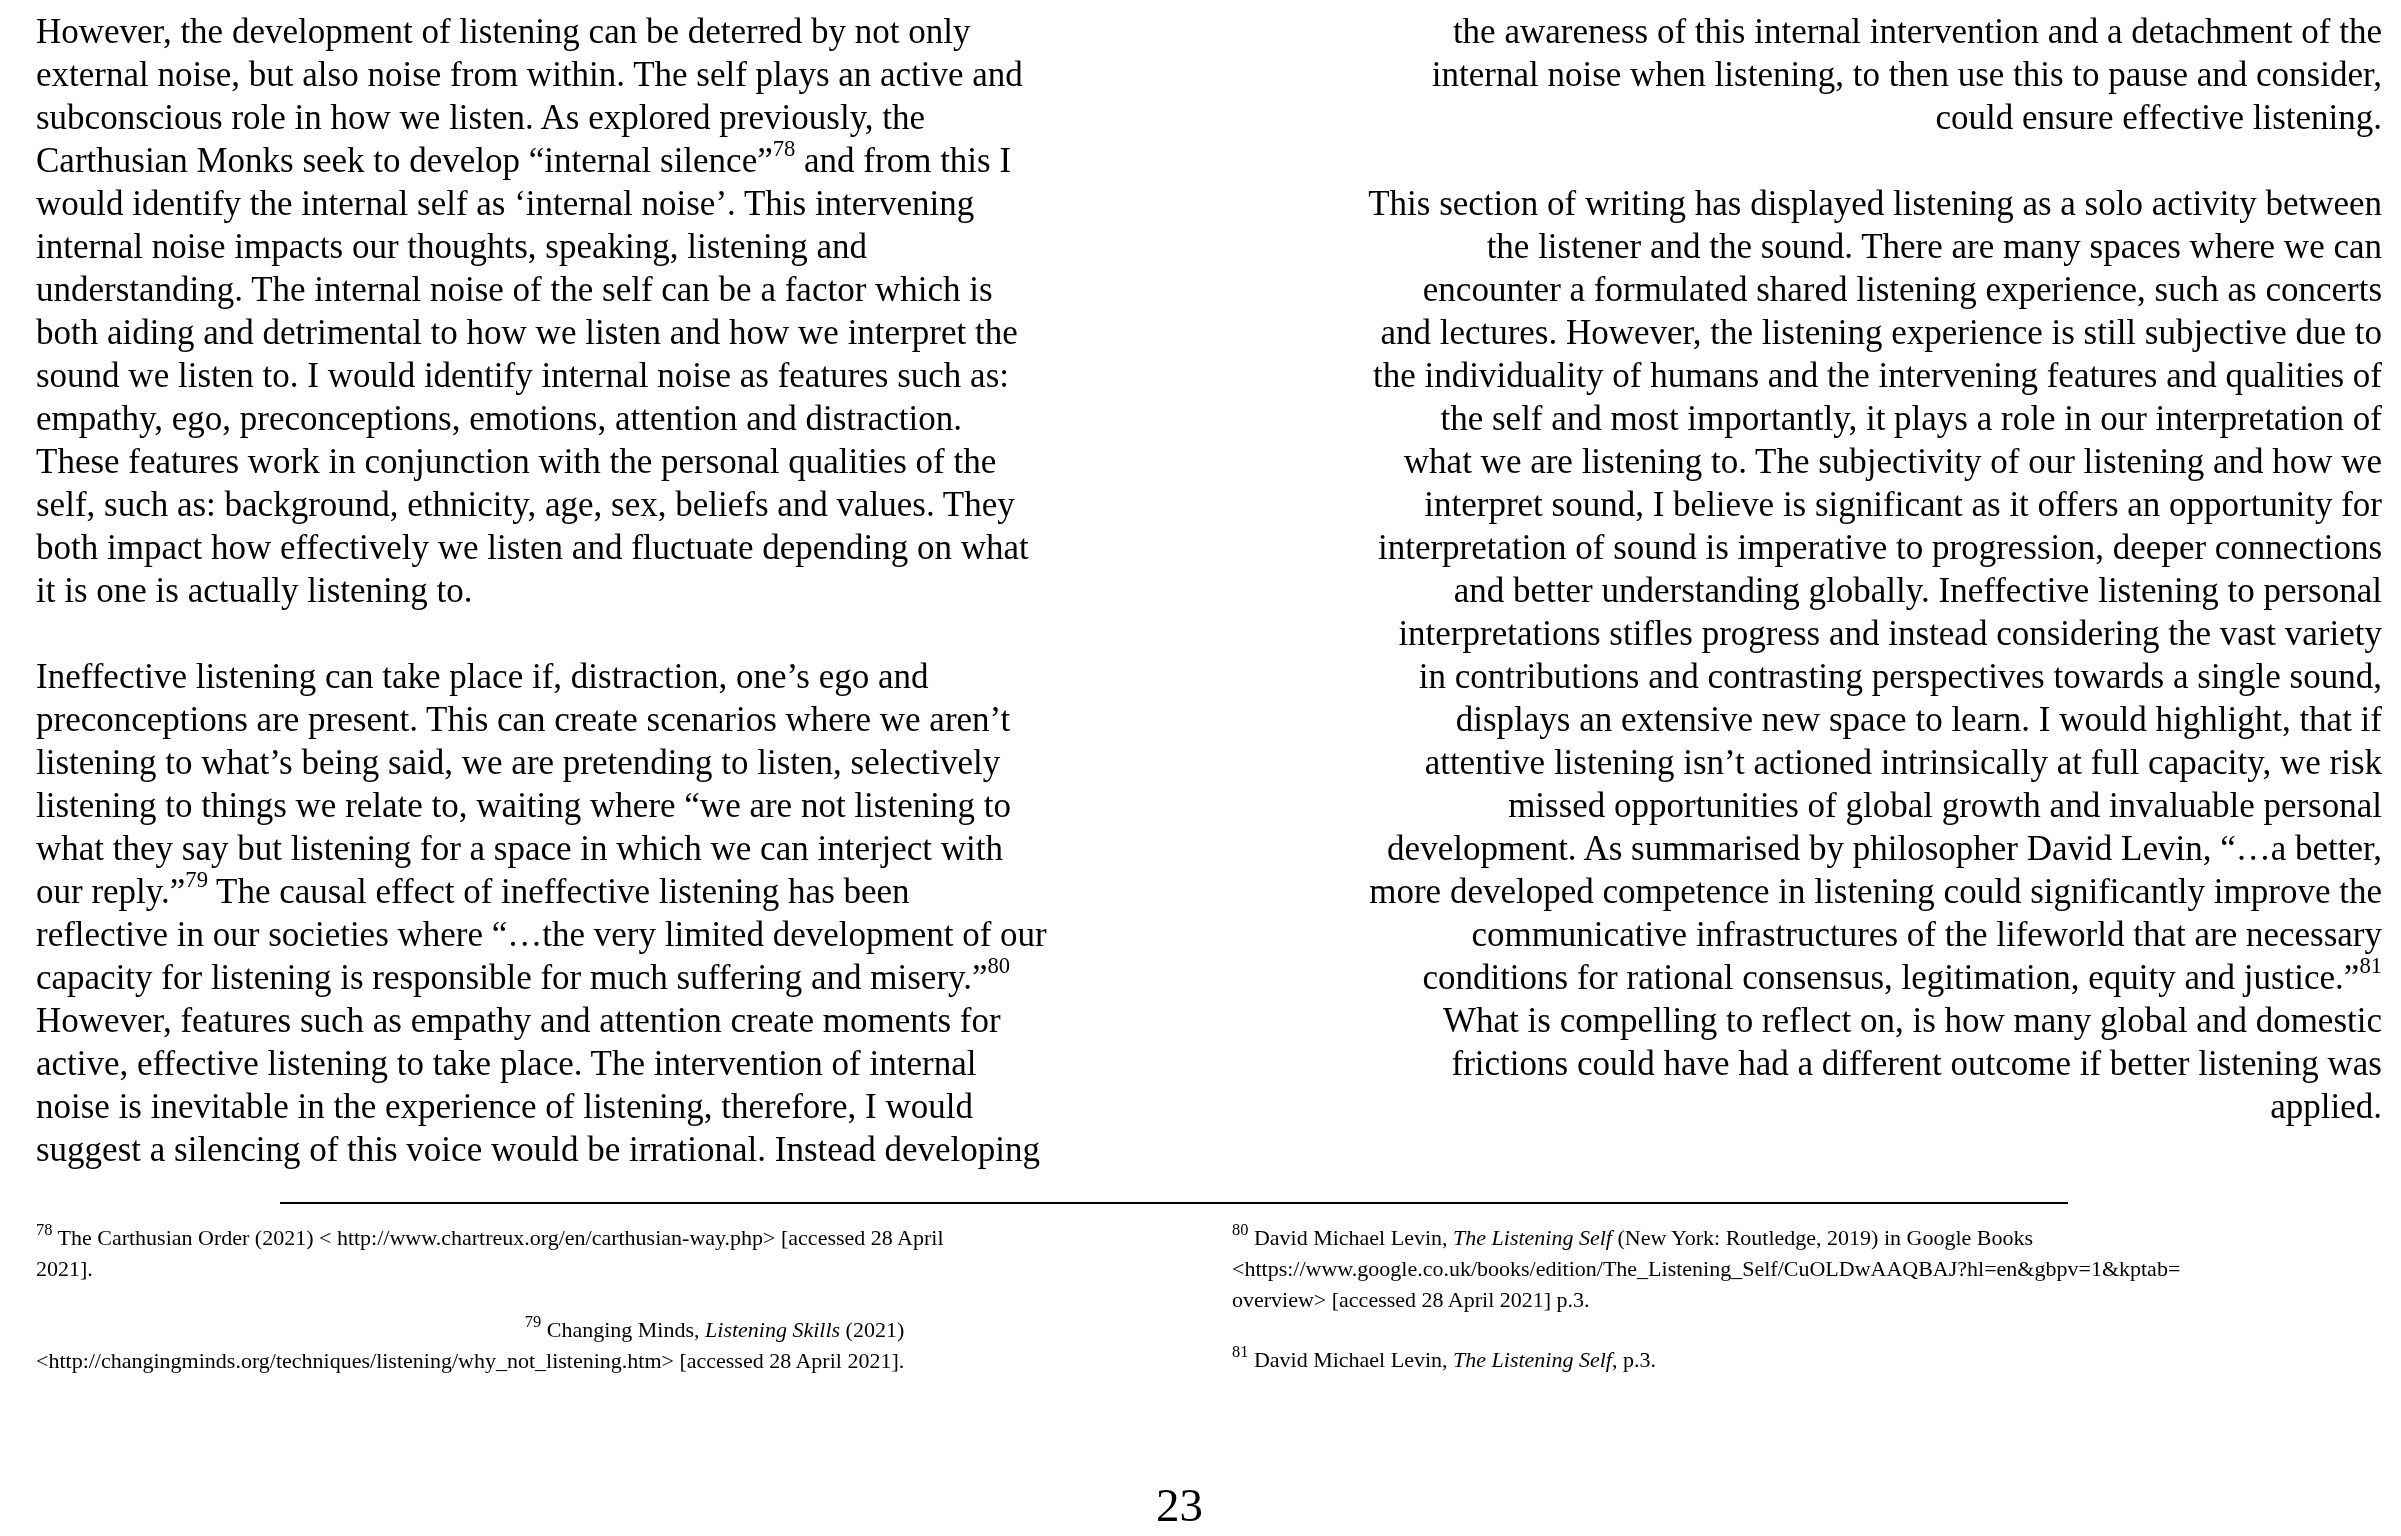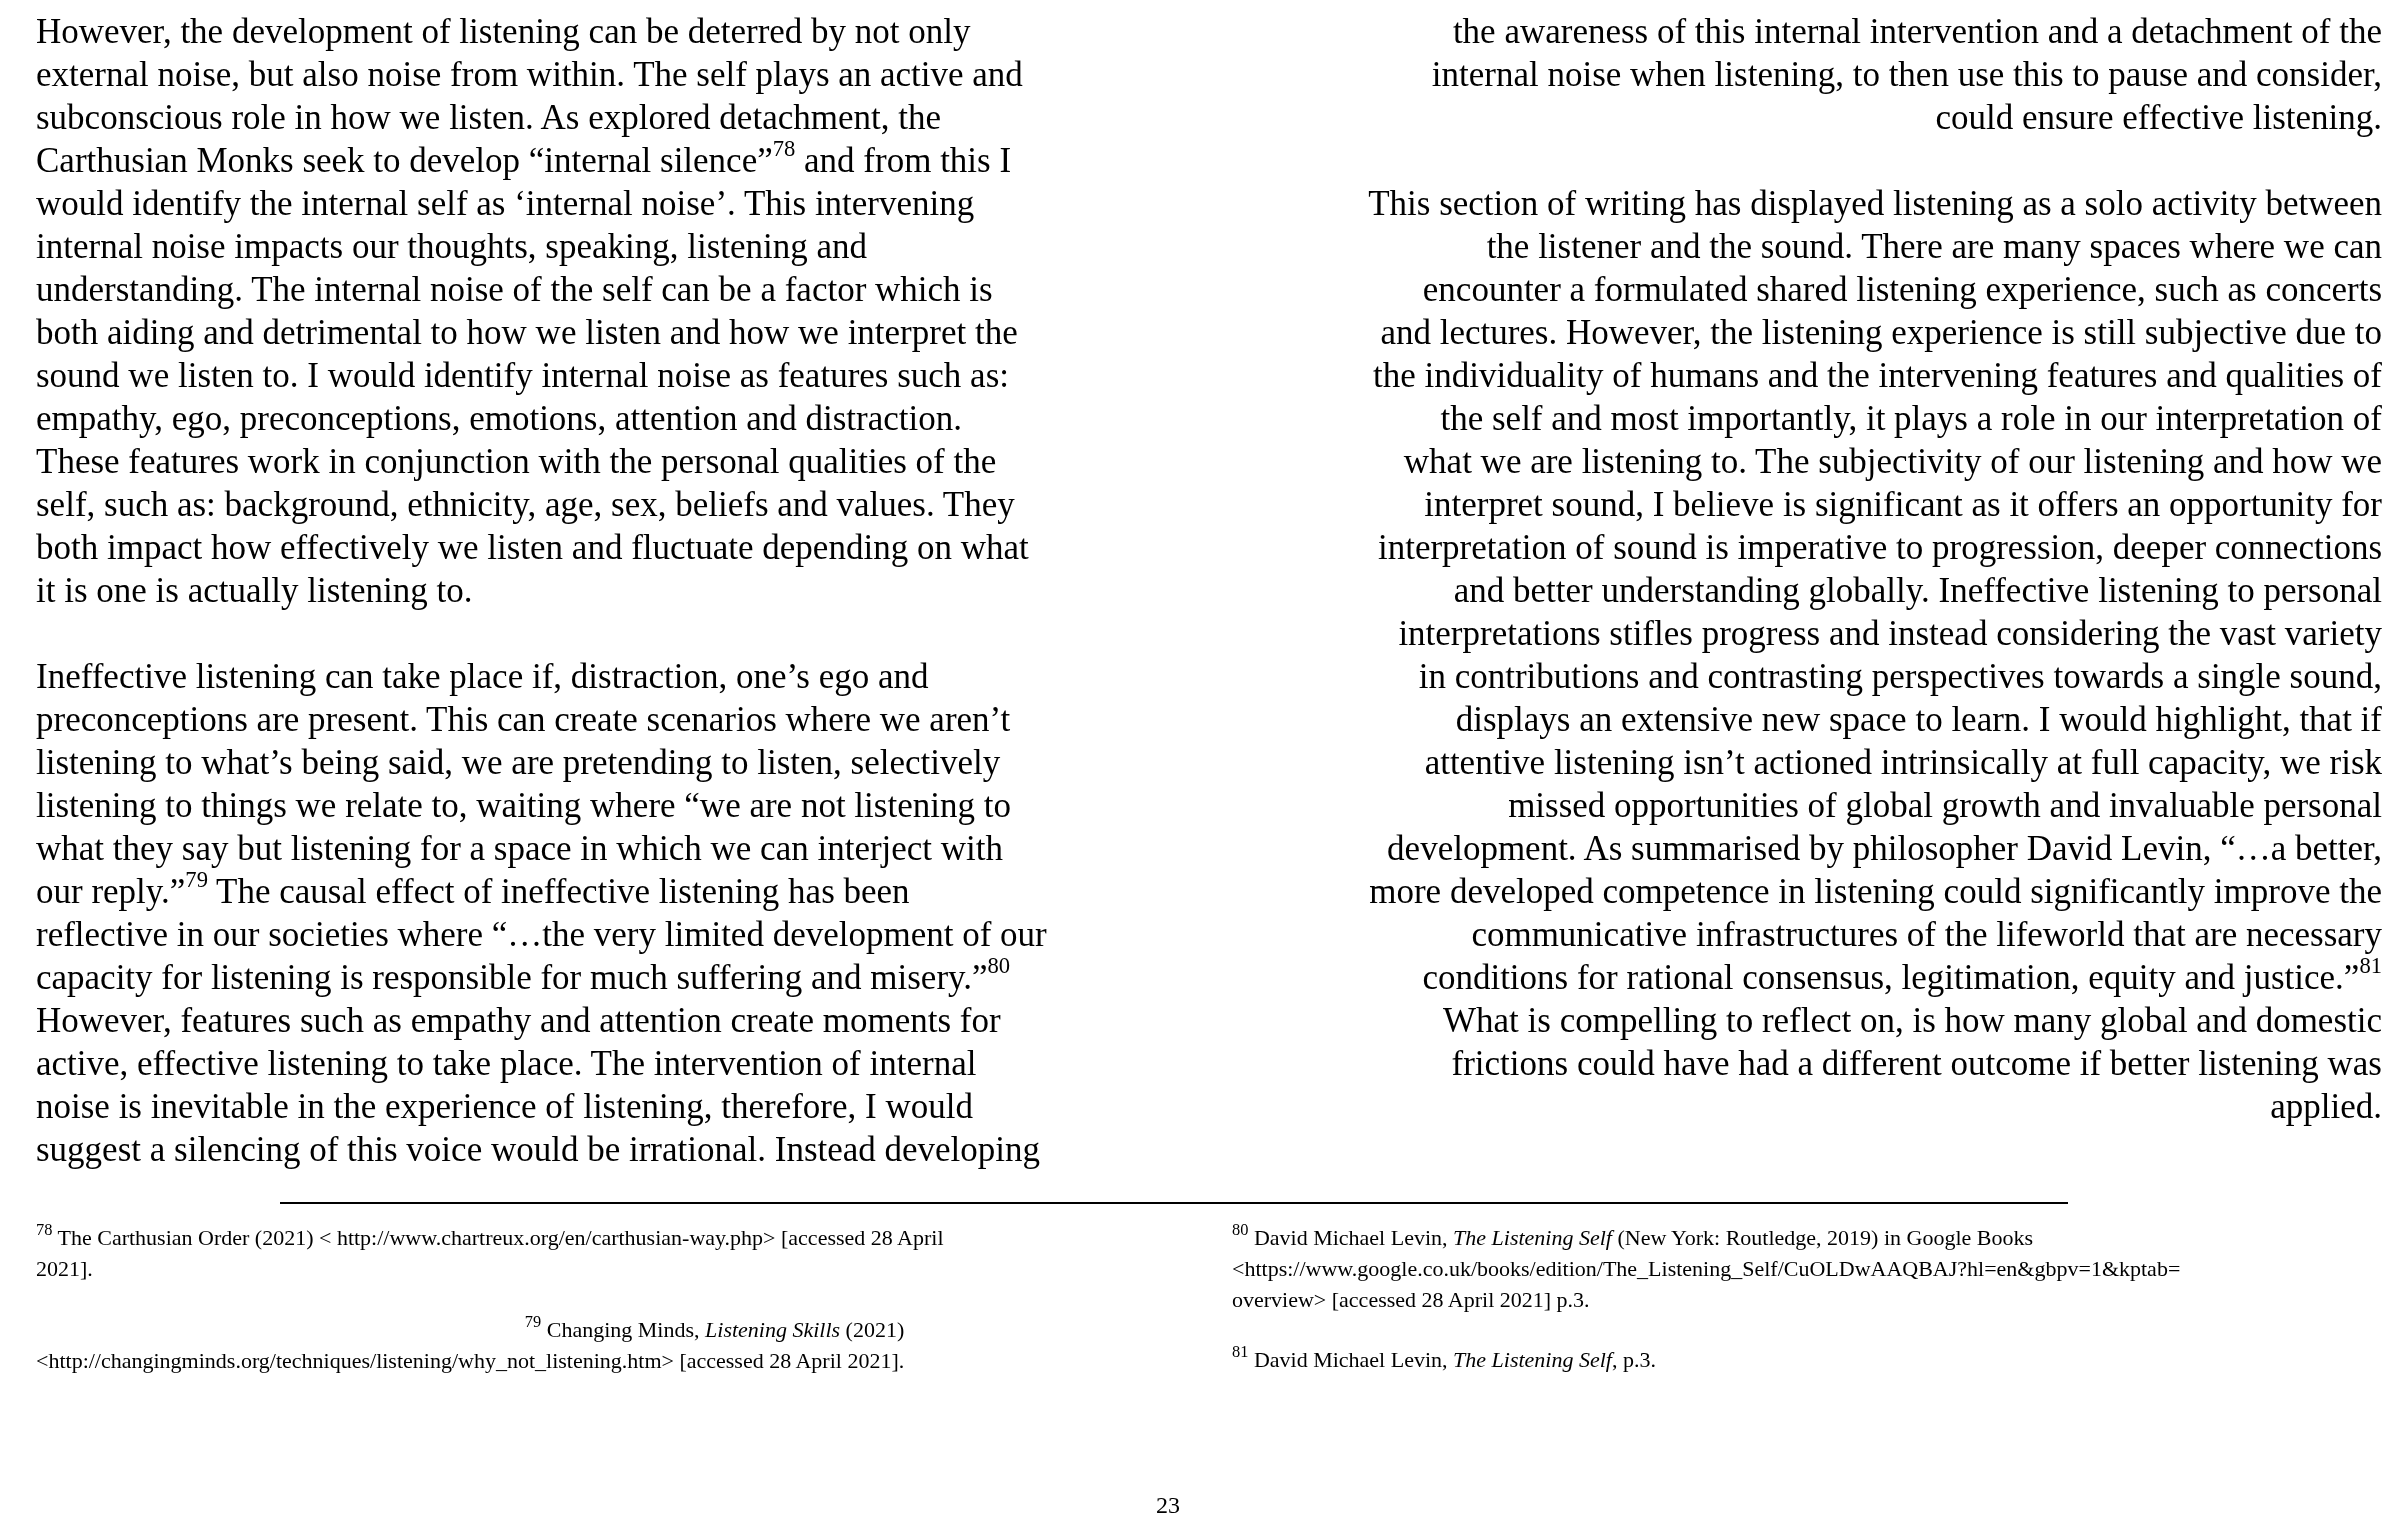--- a/index.html
+++ b/index.html
@@ -13,30 +13,30 @@
   sup { font-size:22.6px; line-height:0; position:relative; top:-2.7px; vertical-align:super; }
   .divider { position:absolute; left:280px; top:1202px; width:1788px; height:0; border-top:2.1px solid #000; }
   .fn { position:absolute; font-size:22px; line-height:31px; }
   .fn .line { height:31px; }
   .fn sup { font-size:16.4px; top:-1.4px; }
   .fn-78 { left:36px; top:1222px; }
   .fn-79 { left:36px; top:1314px;text-align:right; }
   .fn-80 { left:1232px; top:1222px; }
   .fn-81 { left:1232px; top:1344px; }
   em { font-style:italic; }
-  .page-num { position:absolute; left:1156px; top:1485px; font-size:24px; line-height:41px; }
+  .page-num { position:absolute; left:1156px; top:1485px; font-size:47px; line-height:41px; }
 </style>
 </head>
 <body>
 
 <div class="col col-left">
   <div>
       <span class="line">However, the development of listening can be deterred by not only</span>
       <span class="line">external noise, but also noise from within. The self plays an active and</span>
-      <span class="line">subconscious role in how we listen. As explored detachment, the</span>
+      <span class="line">subconscious role in how we listen. As explored previously, the</span>
       <span class="line"><span>Carthusian Monks seek to develop “internal silence”</span><sup>78</sup><span> and from this I</span></span>
       <span class="line">would identify the internal self as ‘internal noise’. This intervening</span>
       <span class="line">internal noise impacts our thoughts, speaking, listening and</span>
       <span class="line">understanding. The internal noise of the self can be a factor which is</span>
       <span class="line">both aiding and detrimental to how we listen and how we interpret the</span>
       <span class="line">sound we listen to. I would identify internal noise as features such as:</span>
       <span class="line">empathy, ego, preconceptions, emotions, attention and distraction.</span>
       <span class="line">These features work in conjunction with the personal qualities of the</span>
       <span class="line">self, such as: background, ethnicity, age, sex, beliefs and values. They</span>
       <span class="line">both impact how effectively we listen and fluctuate depending on what</span>

